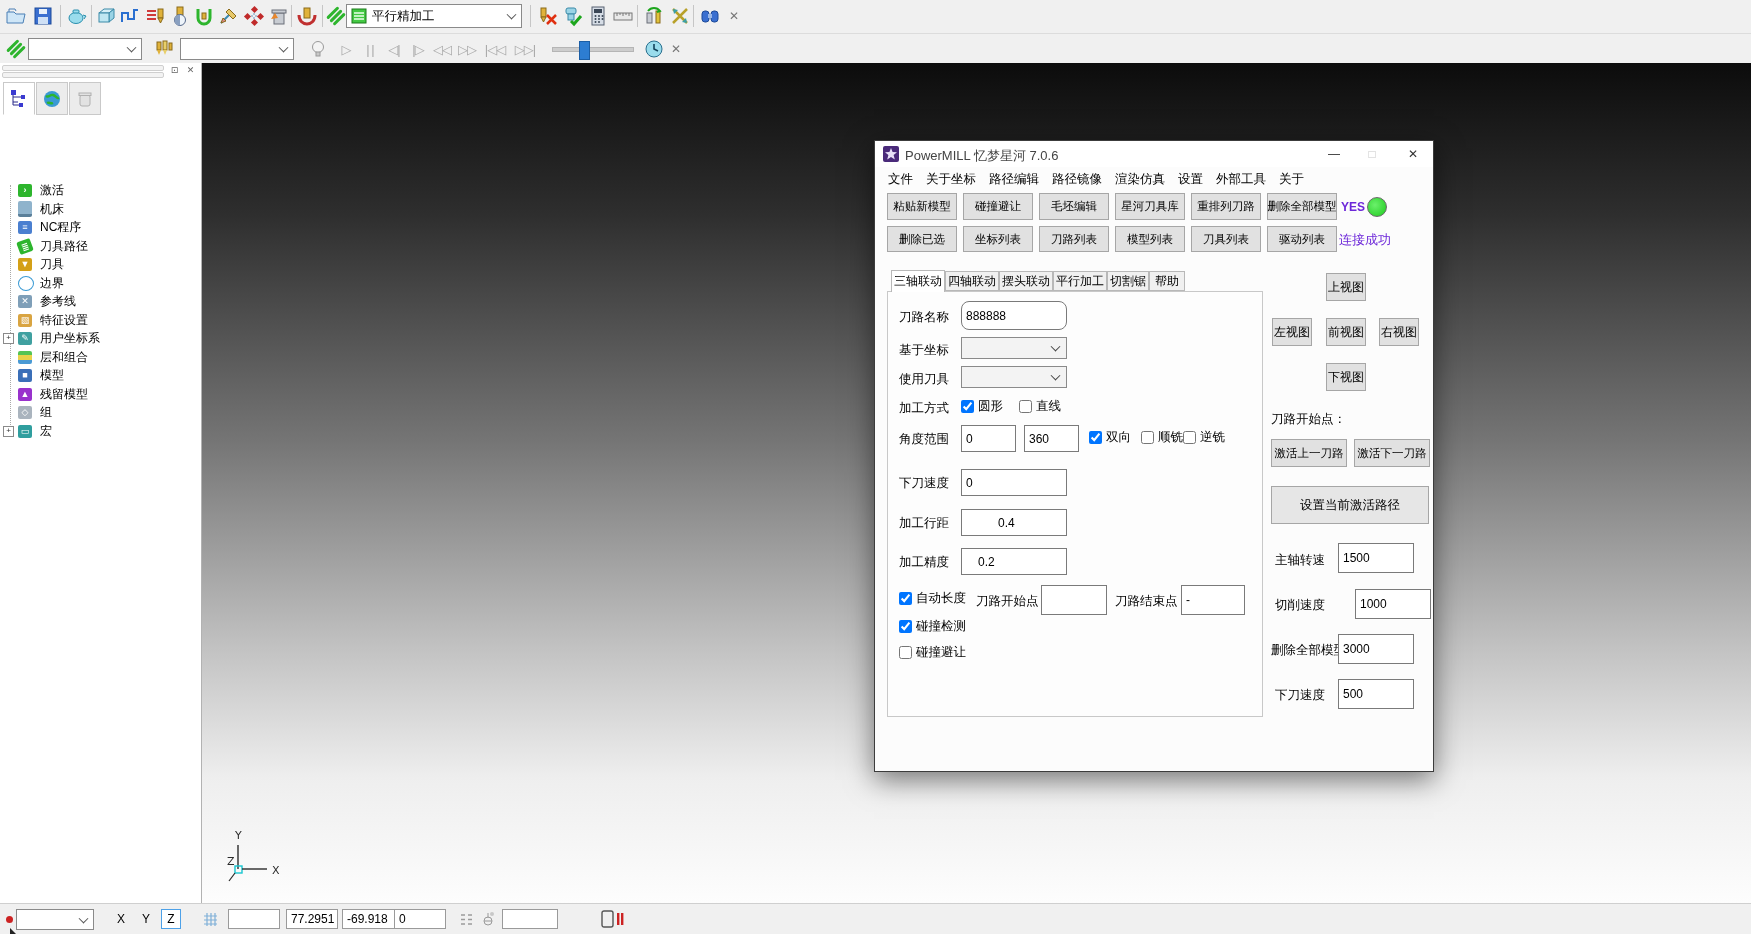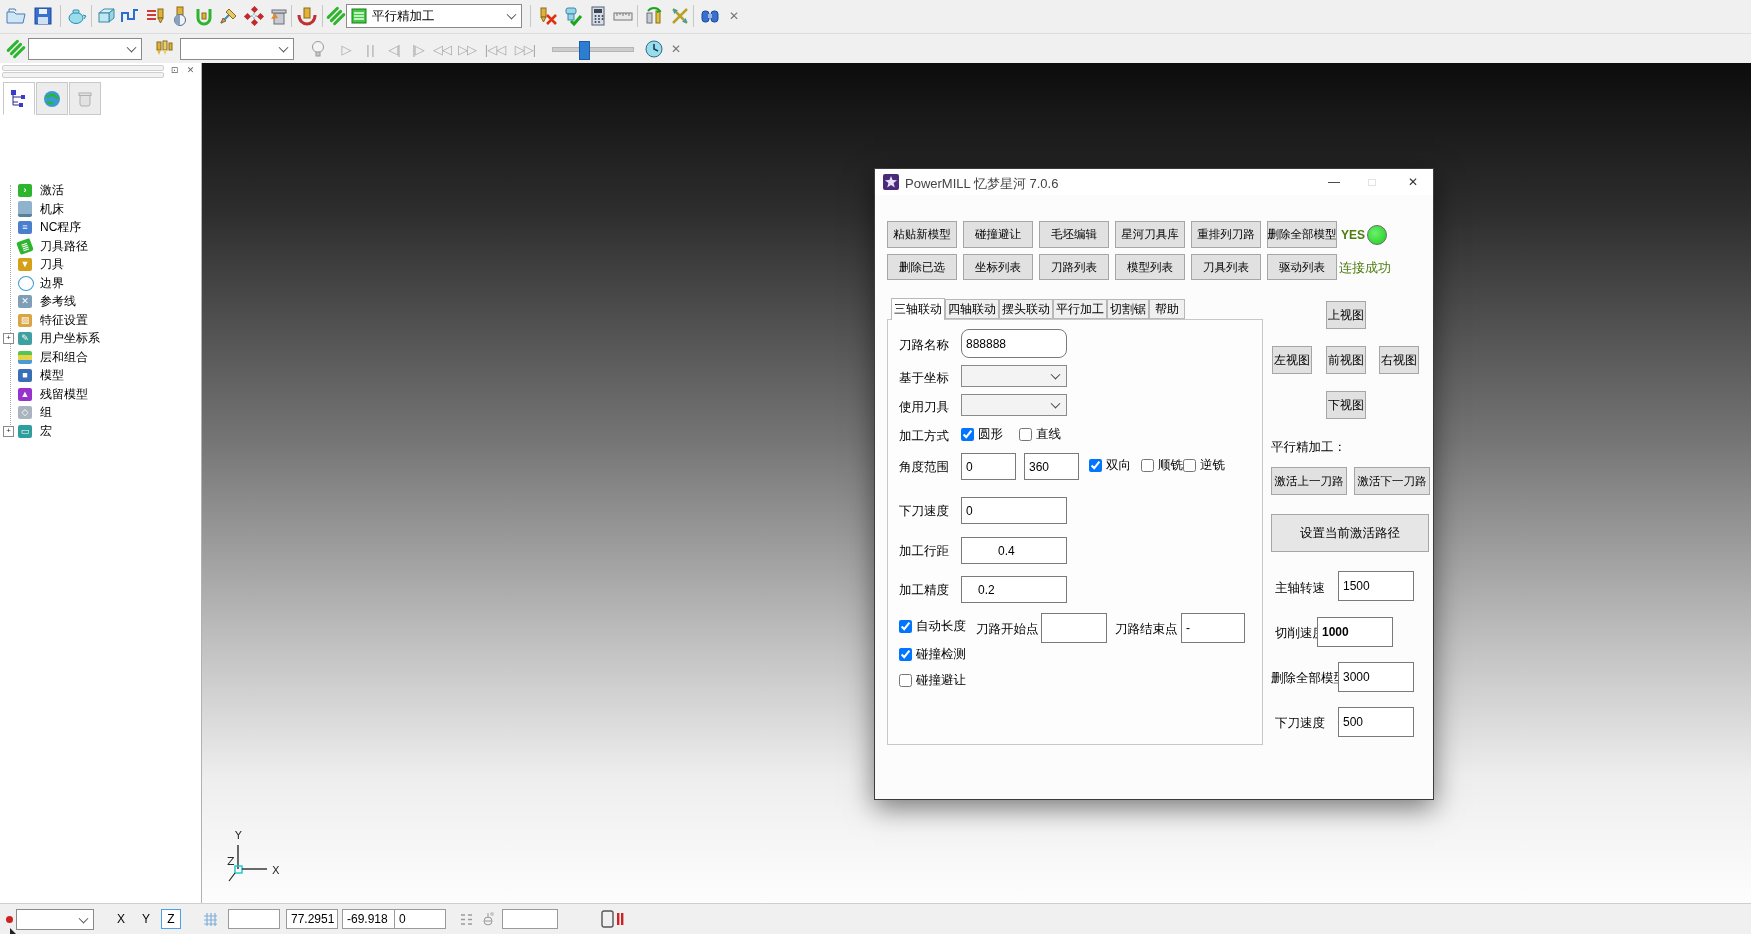--- a/index.html
+++ b/index.html
@@ -35,29 +35,29 @@
   .tlabel{position:absolute;left:40px;font-size:12px;white-space:nowrap;}
   
   .viewport{position:absolute;left:202px;top:63px;width:1549px;height:840px;
             background:linear-gradient(180deg,#0c0c0c 0%,#2e2e2e 18%,#757575 45%,#c3c3c3 70%,#eeeeee 85%,#fdfdfd 100%);}
   
   .statusbar{position:absolute;left:0;top:903px;width:1751px;height:31px;background:#f0f0f0;border-top:1px solid #cfcfcf;box-sizing:border-box;}
   .sb-it{position:absolute;top:5px;height:20px;display:flex;align-items:center;justify-content:center;font-size:12px;}
   .sb-field{background:#fff;border:1px solid #9a9a9a;box-sizing:border-box;justify-content:flex-start;padding-left:4px;}
   
   .dialog{position:absolute;left:874px;top:140px;width:560px;height:632px;background:#fcfcfc;border:1px solid #3c3c3c;
-          box-sizing:border-box;box-shadow:0 8px 26px rgba(0,0,0,.5);margin-top:28px;}
+          box-sizing:border-box;box-shadow:0 8px 26px rgba(0,0,0,.5);}
   .dlg-title{position:absolute;left:0;top:0;width:558px;height:26px;background:#fff;}
   .dlg-title-text{position:absolute;left:30px;top:6px;font-size:13px;color:#444;white-space:nowrap;}
   .wbtn{position:absolute;top:0;height:26px;display:flex;align-items:center;justify-content:center;font-size:12px;color:#333;}
   .menubar{position:absolute;left:10px;top:27px;height:22px;display:flex;gap:7px;align-items:center;}
   .menu-item{font-size:12.5px;padding:0 3px;white-space:nowrap;}
   .btn{position:absolute;background:#e1e1e1;border:1px solid #a6a6a6;box-sizing:border-box;display:flex;align-items:center;
        justify-content:center;font-size:11.5px;white-space:nowrap;}
-  .magenta{color:#4d7c0f;font-weight:bold;}
+  .magenta{color:#6d28d9;font-weight:bold;}
   .led{position:absolute;width:20px;height:20px;border-radius:50%;background:radial-gradient(circle at 7px 7px,#6bf06b,#1ecb1e);
        border:1px solid #6a6a6a;box-sizing:border-box;}
   .dtab{position:absolute;top:130px;height:20px;background:#f0f0f0;border:1px solid #b8b8b8;box-sizing:border-box;display:flex;
         align-items:center;justify-content:center;font-size:12px;z-index:1;}
   .dtab.active{background:#fff;height:22px;top:129px;border-bottom:none;z-index:3;}
   .dpanel{position:absolute;left:12px;top:150px;width:376px;height:426px;background:#fdfdfd;border:1px solid #c8c8c8;box-sizing:border-box;z-index:2;}
   .lbl{position:absolute;font-size:12.5px;white-space:nowrap;z-index:4;}
   .inp{position:absolute;background:#fff;border:1px solid #7a7a7a;box-sizing:border-box;font-size:12px;padding:0 0 0 4px;
        font-family:"Liberation Sans","DejaVu Sans",sans-serif;z-index:4;outline:none;}
   .dcombo{position:absolute;background:#f3f3f3;border:1px solid #8a8a8a;box-sizing:border-box;z-index:4;}
@@ -392,20 +392,30 @@
       <svg width="16" height="16" style="position:absolute;left:8px;top:5px">
         <rect width="16" height="16" rx="2" fill="#4a2a7a"></rect>
           <path d="M8 2l1.6 4 4.4.3-3.4 2.7 1.2 4.4L8 10.9 4.2 13.4l1.2-4.4L2 6.3 6.4 6z" fill="#e8e0f8"></path>
         </svg>
       <span class="dlg-title-text">PowerMILL 忆梦星河  7.0.6</span>
       <div class="wbtn" style="left:440px;width:38px">—</div>
       <div class="wbtn" style="left:478px;width:38px;color:#c9c9c9">□</div>
       <div class="wbtn" style="left:518px;width:40px">✕</div>
     </div>
 
+    <div class="menubar">
+      <span class="menu-item">文件</span>
+      <span class="menu-item">关于坐标</span>
+      <span class="menu-item">路径编辑</span>
+      <span class="menu-item">路径镜像</span>
+      <span class="menu-item">渲染仿真</span>
+      <span class="menu-item">设置</span>
+      <span class="menu-item">外部工具</span>
+      <span class="menu-item">关于</span>
+    </div>
 
     <div class="btn" style="left:12px;top:52px;width:70px;height:27px">粘贴新模型</div>
     <div class="btn" style="left:88px;top:52px;width:70px;height:27px">碰撞避让</div>
     <div class="btn" style="left:164px;top:52px;width:70px;height:27px">毛坯编辑</div>
     <div class="btn" style="left:240px;top:52px;width:70px;height:27px">星河刀具库</div>
     <div class="btn" style="left:316px;top:52px;width:70px;height:27px">重排列刀路</div>
     <div class="btn" style="left:392px;top:52px;width:70px;height:27px">删除全部模型</div>
     <div class="lbl magenta" style="left:466px;top:59px;font-size:12px">YES</div>
     <div class="led" style="left:492px;top:56px"></div>
 
@@ -494,29 +504,29 @@
       </label>
 
     <div class="btn" style="left:146px;top:490px;width:102px;height:50px;font-size:13px;background:#e3e3e3">执行</div>
 
     <div class="btn" style="left:451px;top:132px;width:40px;height:28px;font-size:12px">上视图</div>
     <div class="btn" style="left:397px;top:177px;width:40px;height:28px;font-size:12px">左视图</div>
     <div class="btn" style="left:451px;top:177px;width:40px;height:28px;font-size:12px">前视图</div>
     <div class="btn" style="left:504px;top:177px;width:40px;height:28px;font-size:12px">右视图</div>
     <div class="btn" style="left:451px;top:222px;width:40px;height:28px;font-size:12px">下视图</div>
 
-    <div class="lbl" style="left:396px;top:270px">平行精加工：</div>
+    <div class="lbl" style="left:396px;top:270px">刀路开始点：</div>
     <div class="btn" style="left:396px;top:298px;width:76px;height:28px">激活上一刀路</div>
     <div class="btn" style="left:479px;top:298px;width:76px;height:28px">激活下一刀路</div>
     <div class="btn" style="left:396px;top:345px;width:158px;height:38px;font-size:12.5px;background:#e6e6e6">设置当前激活路径</div>
 
     <div class="lbl" style="left:400px;top:411px">主轴转速</div>
     <input class="inp" style="left: 463px; top: 402px; width: 76px; height: 30px;" value="1500">
     <div class="lbl" style="left:400px;top:456px">切削速度</div>
-    <input class="inp" style="left: 442px; top: 448px; width: 76px; height: 30px; font-weight: bold;" value="1000">
+    <input class="inp" style="left: 480px; top: 448px; width: 76px; height: 30px;" value="1000">
     <div class="lbl" style="left:396px;top:501px">删除全部模型</div>
     <input class="inp" style="left: 463px; top: 493px; width: 76px; height: 30px;" value="3000">
     <div class="lbl" style="left:400px;top:546px">下刀速度</div>
     <input class="inp" style="left: 463px; top: 538px; width: 76px; height: 30px;" value="500">
   </div>
 
   <div class="statusbar">
     <div style="position:absolute;left:6px;top:12px;width:7px;height:7px;border-radius:50%;background:#cc2222"></div>
     <div class="combo" style="left:16px;top:5px;width:78px;height:21px">
       <span class="chev"></span>

